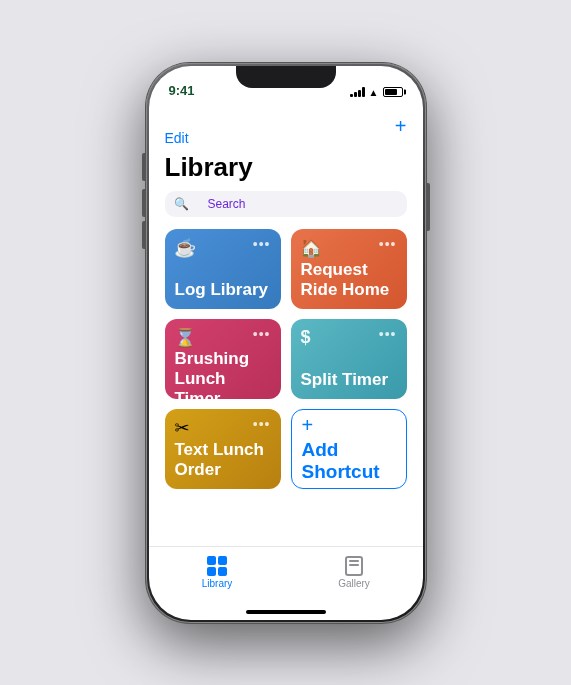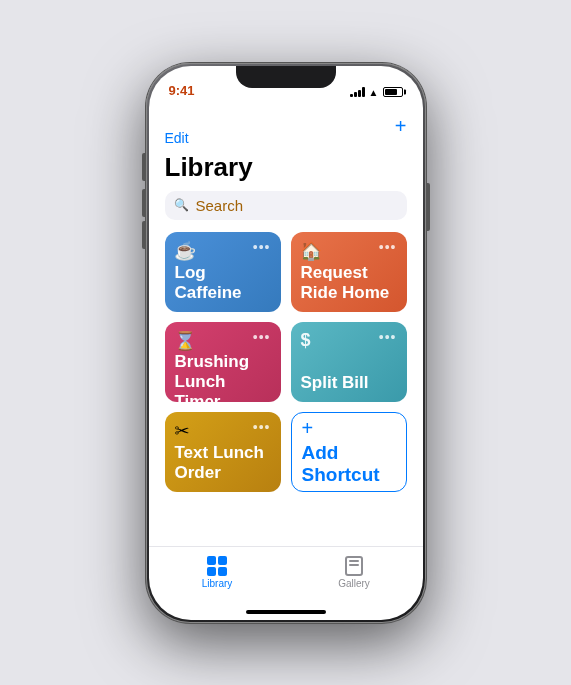--- a/index.html
+++ b/index.html
@@ -77,21 +77,21 @@
       display: flex;
       align-items: flex-end;
       justify-content: space-between;
       padding: 0 20px 4px;
       flex-shrink: 0;
     }
 
     .status-time {
       font-size: 13px;
       font-weight: 600;
-      color: #c2410c;
+      color: #14532d;
     }
 
     .status-icons {
       display: flex;
       align-items: center;
       gap: 4px;
     }
 
     .signal-bars {
       display: flex;
@@ -189,22 +189,23 @@
       gap: 6px;
       flex-shrink: 0;
     }
 
     .search-icon-svg {
       color: #8e8e93;
       font-size: 12px;
     }
 
     .search-placeholder {
-      font-size: 15px;
-      color: #a16207;
+      font-size: 12px;
+      color: #6d28d9;
+      margin-left: 12px;
     }
 
     
     .shortcuts-grid {
       display: grid;
       grid-template-columns: 1fr 1fr;
       gap: 10px;
       padding: 0 16px;
       flex-shrink: 0;
     }
@@ -387,21 +388,21 @@
         <span class="search-placeholder">Search</span>
       </div>
 
       <div class="shortcuts-grid">
 
         <div class="shortcut-card card-blue">
           <div class="card-top">
             <span class="card-icon">☕</span>
             <span class="card-more">•••</span>
           </div>
-          <span class="card-label">Log Caffeine</span>
+          <span class="card-label">Log Library</span>
         </div>
 
         <div class="shortcut-card card-orange">
           <div class="card-top">
             <span class="card-icon">🏠</span>
             <span class="card-more">•••</span>
           </div>
           <span class="card-label">Request Ride Home</span>
         </div>
 
@@ -411,21 +412,21 @@
             <span class="card-more">•••</span>
           </div>
           <span class="card-label">Brushing Lunch Timer</span>
         </div>
 
         <div class="shortcut-card card-teal">
           <div class="card-top">
             <span class="card-icon" style="font-size:18px;font-weight:700;color:rgba(255,255,255,0.9);">$</span>
             <span class="card-more">•••</span>
           </div>
-          <span class="card-label">Split Bill</span>
+          <span class="card-label">Split Timer</span>
         </div>
 
         <div class="shortcut-card card-yellow">
           <div class="card-top">
             <span class="card-icon">✂</span>
             <span class="card-more">•••</span>
           </div>
           <span class="card-label">Text Lunch Order</span>
         </div>
 

